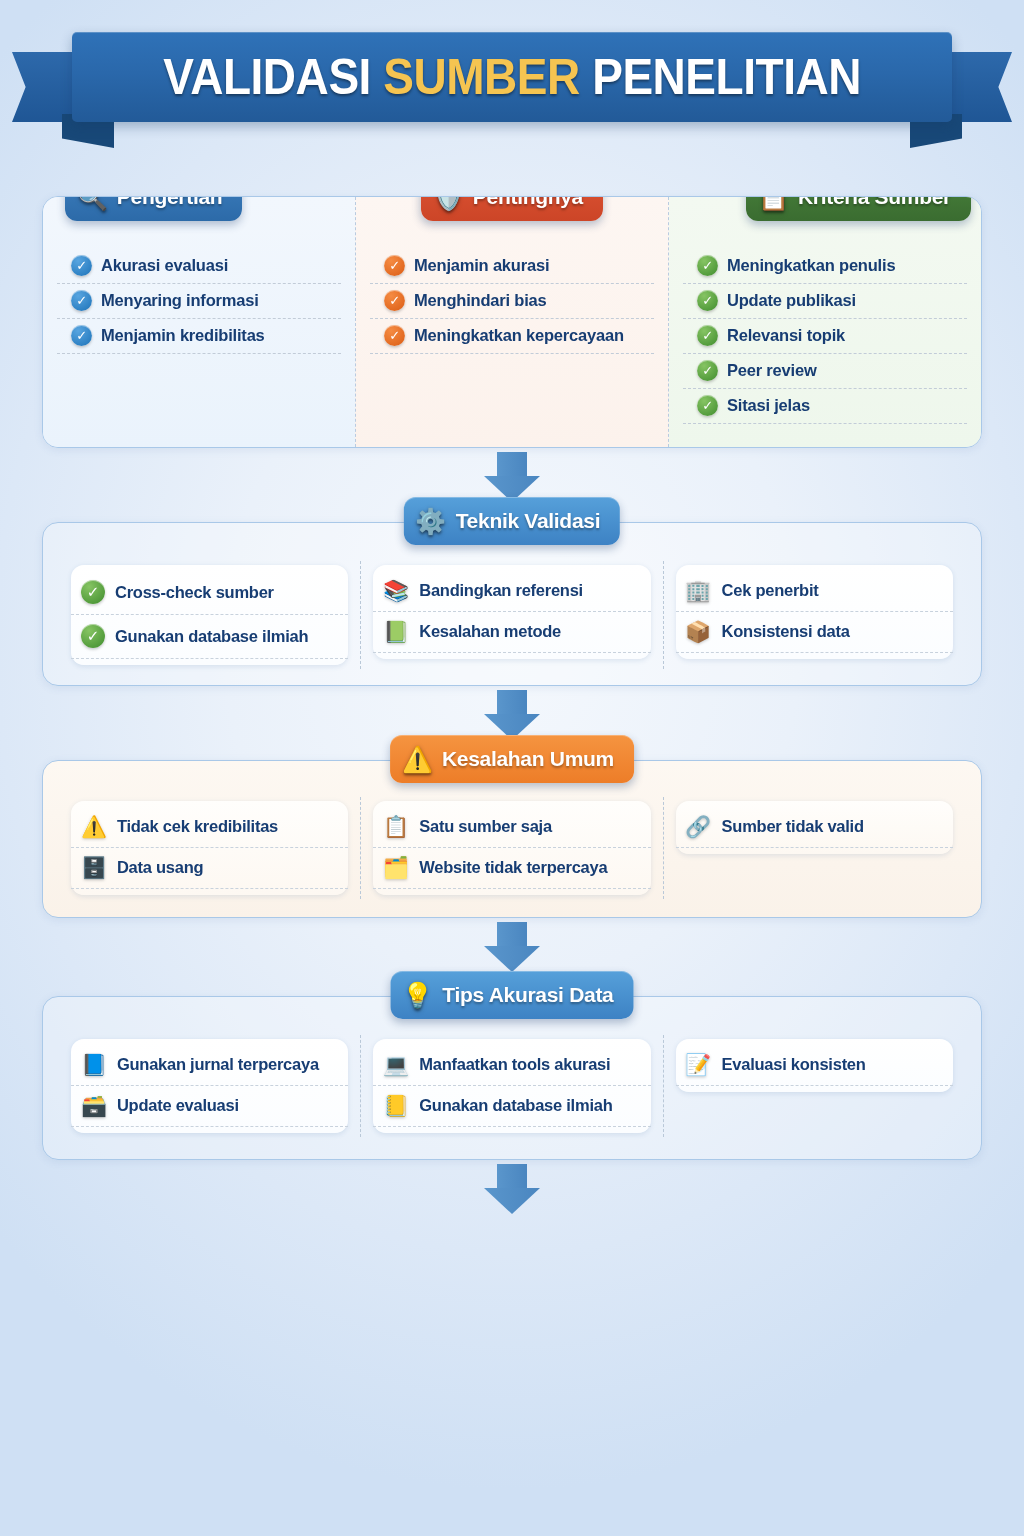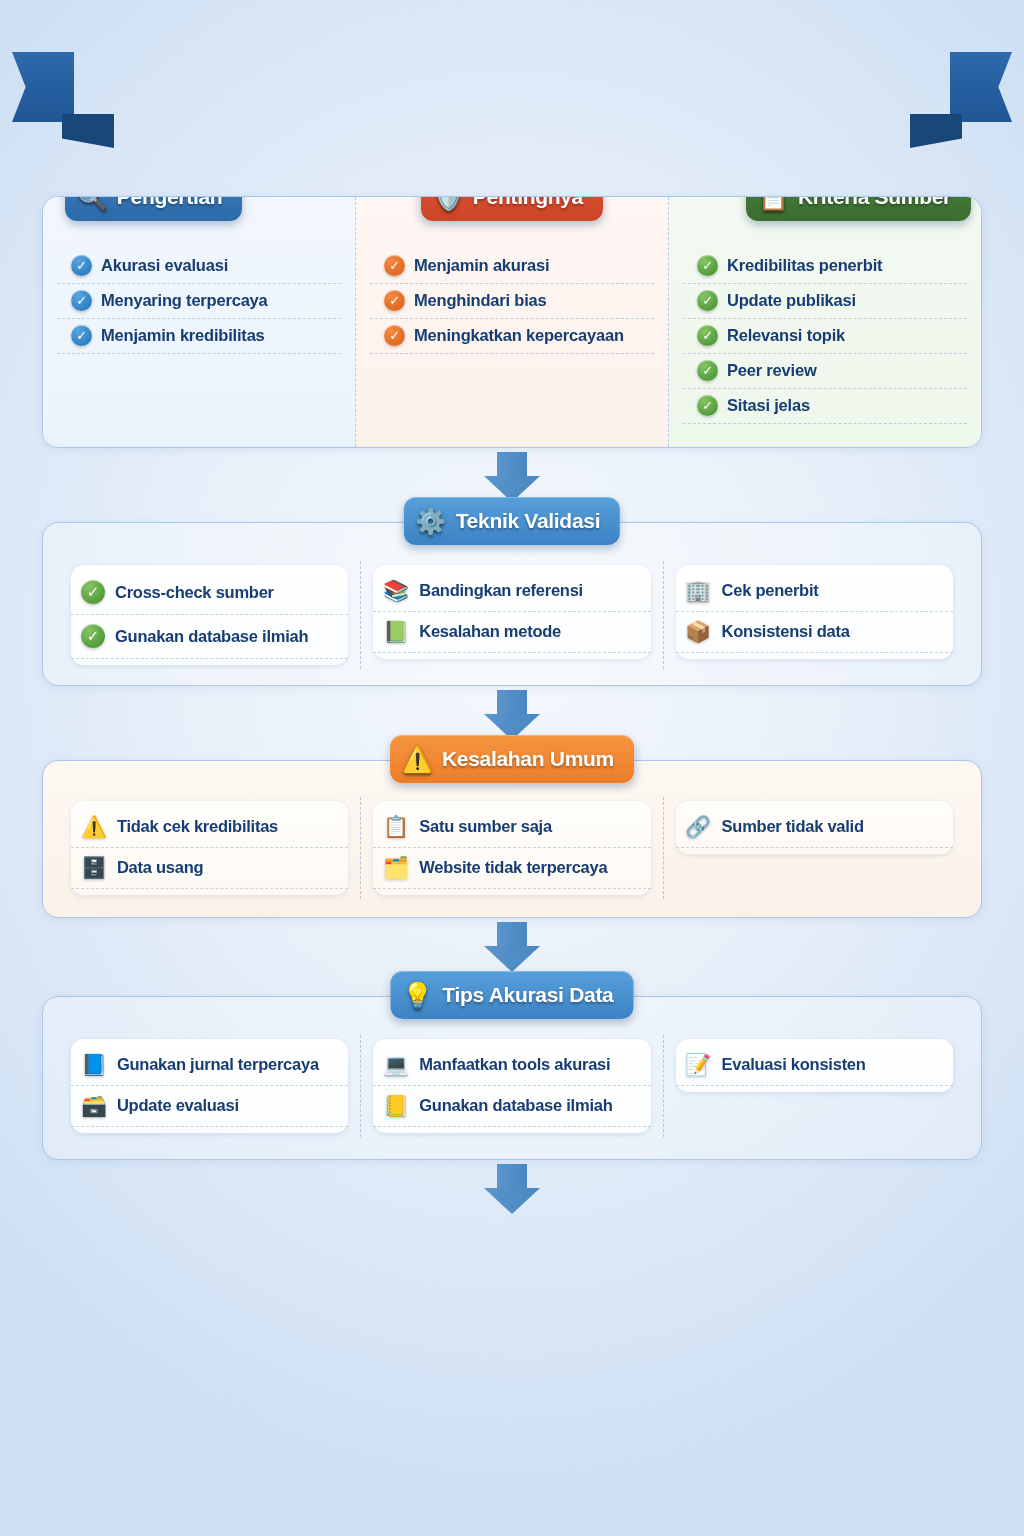--- a/index.html
+++ b/index.html
@@ -199,37 +199,40 @@
   .sec-pill { top: -26px; left: 50%; transform: translateX(-50%); }
 </style>
 </head>
 <body>
 
 <div class="banner-wrap">
   <div class="ribbon-tail left"></div>
   <div class="ribbon-tail right"></div>
   <div class="ribbon-fold left"></div>
   <div class="ribbon-fold right"></div>
+  <div class="banner">
+    <h1><span>VALIDASI </span><span class="accent">SUMBER</span><span> PENELITIAN</span></h1>
+  </div>
 </div>
 
 <div class="panel" id="sec-columns">
 
   <div class="col c1">
     <div class="pill blue-dark pill-c1">
       <span class="emo hdr">🔍</span>
       <span>Pengertian</span>
     </div>
     <div class="col-items">
       <div class="item">
           <span class="bul b">✓</span>
           <span>Akurasi evaluasi</span>
         </div>
       <div class="item">
           <span class="bul b">✓</span>
-          <span>Menyaring terpercaya</span>
+          <span>Menyaring informasi</span>
         </div>
       <div class="item">
           <span class="bul b">✓</span>
           <span>Menjamin kredibilitas</span>
         </div>
     </div>
   </div>
 
   <div class="col c2">
     <div class="pill red pill-c2">
@@ -253,21 +256,21 @@
   </div>
 
   <div class="col c3">
     <div class="pill green pill-c3">
       <span class="emo hdr">📋</span>
       <span>Kriteria Sumber</span>
     </div>
     <div class="col-items">
       <div class="item">
           <span class="bul g">✓</span>
-          <span>Kredibilitas penerbit</span>
+          <span>Meningkatkan penulis</span>
         </div>
       <div class="item">
           <span class="bul g">✓</span>
           <span>Update publikasi</span>
         </div>
       <div class="item">
           <span class="bul g">✓</span>
           <span>Relevansi topik</span>
         </div>
       <div class="item">

